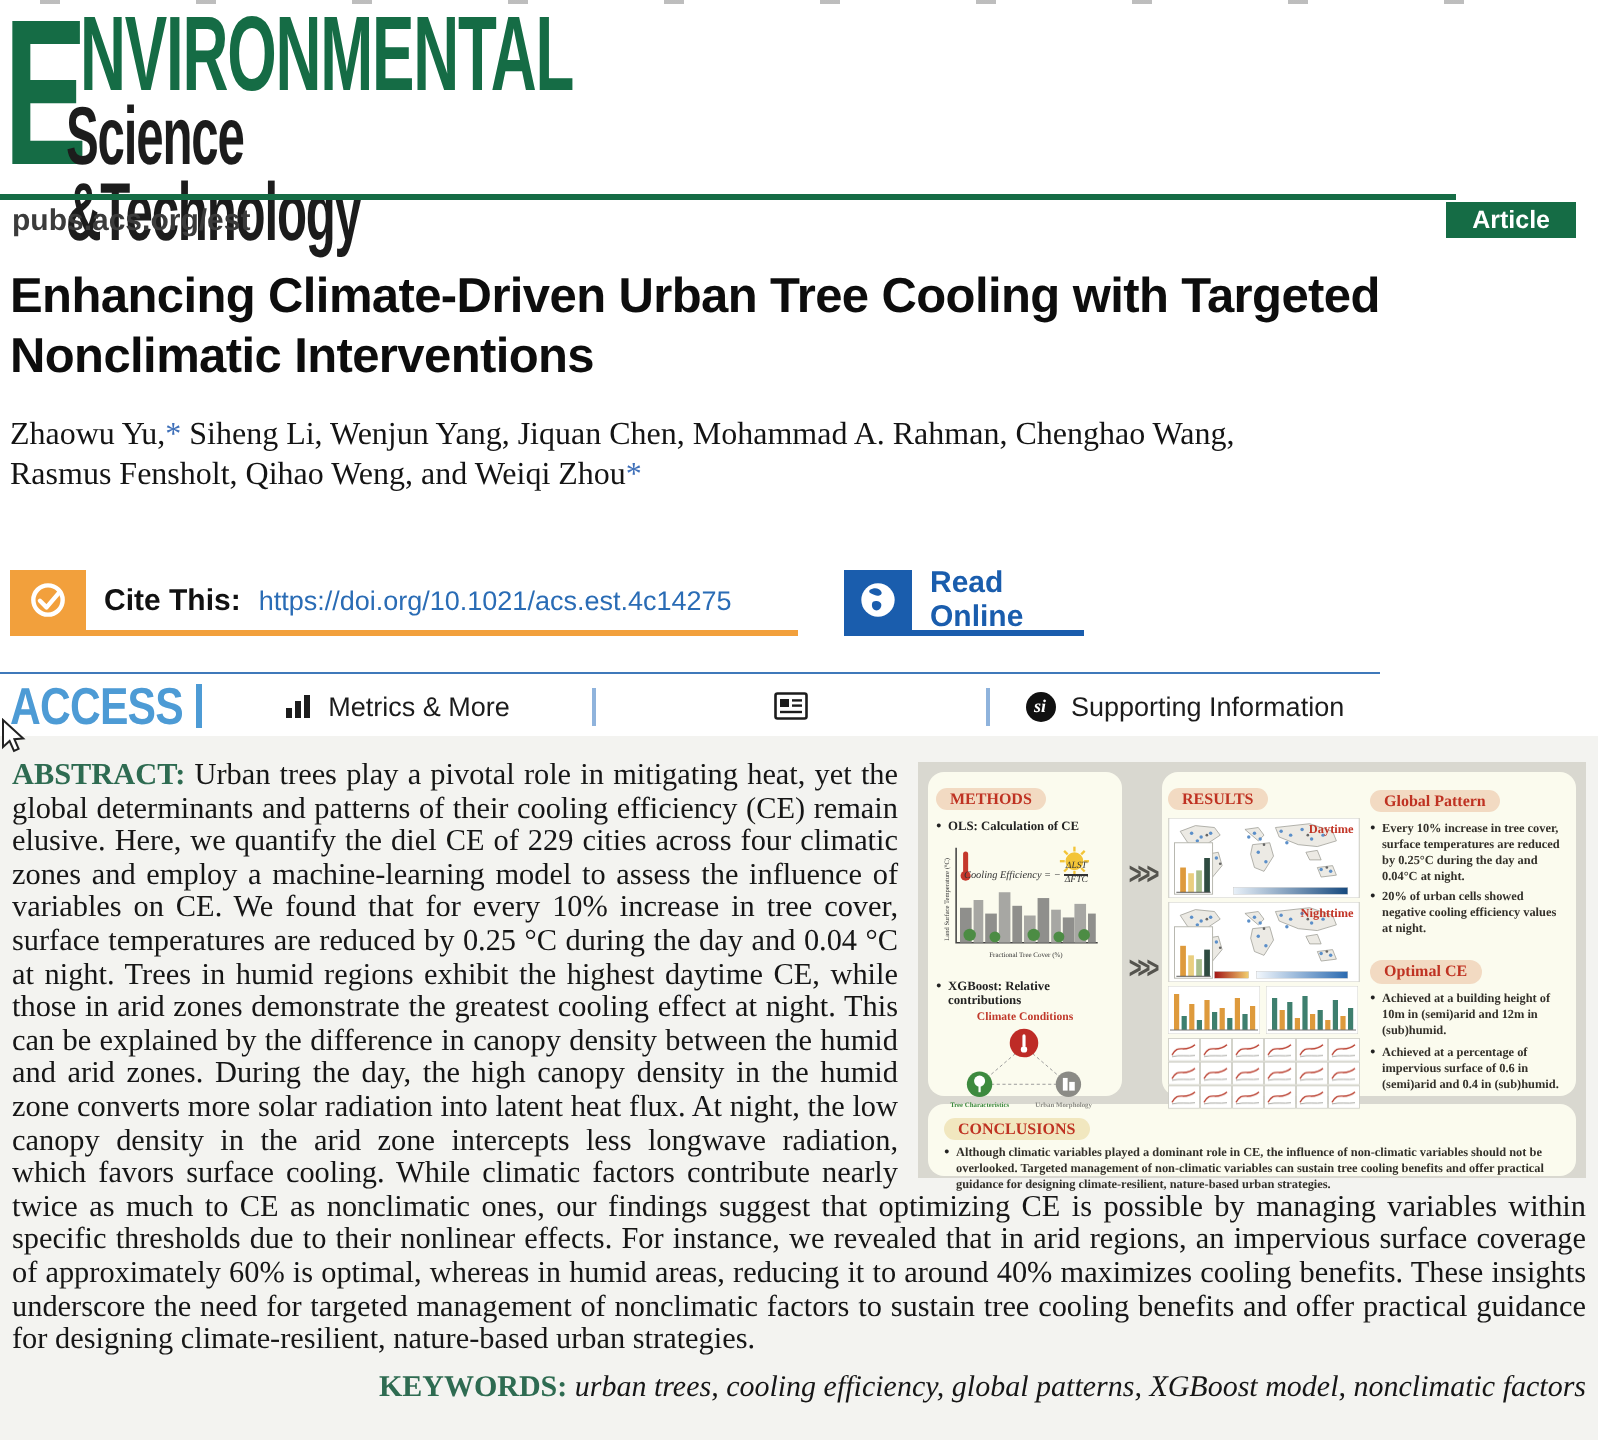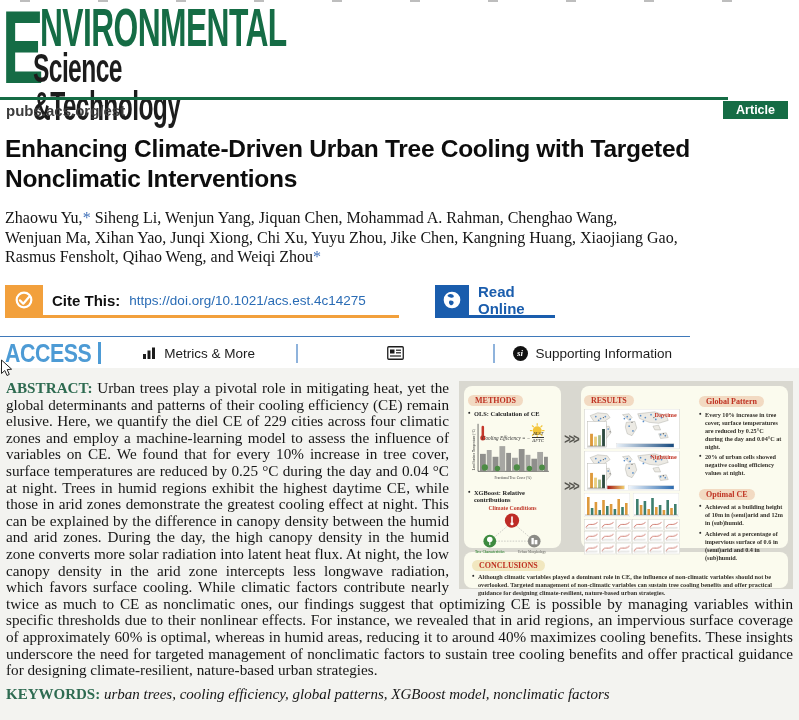--- a/index.html
+++ b/index.html
@@ -32,21 +32,21 @@
   .star{color:#3e6fb8;}
 
   
   .cite-row{position:absolute;top:285px;left:5px;width:789px;height:36px;}
   .cite-box{position:absolute;left:0;top:0;width:394px;height:30px;border-bottom:3px solid #F2A03C;
     display:flex;align-items:center;gap:9px;}
   .check-sq{width:38px;height:30px;background:#F2A03C;display:flex;align-items:center;justify-content:center;flex:0 0 auto;}
   .cite-label{font-weight:bold;font-size:15px;color:#111;}
   .doi{color:#2a6cb5;font-size:13.5px;text-decoration:none;}
   .read-box{position:absolute;left:417px;top:0;width:120px;height:30px;border-bottom:3px solid #1A5DAD;
-    display:flex;align-items:center;gap:9px;cursor:pointer;margin-left:13px;}
+    display:flex;align-items:center;gap:9px;cursor:pointer;}
   .globe-sq{width:34px;height:30px;background:#1A5DAD;display:flex;align-items:center;justify-content:center;flex:0 0 auto;}
   .read-label{color:#1A5DAD;font-weight:bold;font-size:15px;}
 
   
   .access-wrap{position:absolute;top:336px;left:0;width:690px;height:32px;
     border-top:1.5px solid #3F79BA;border-bottom:2.5px solid #3F79BA;background:#fff;
     display:flex;align-items:center;}
   .access-txt{font-size:26px;font-weight:bold;color:#4D9BD5;margin-left:5px;letter-spacing:-.5px;
     transform:scaleX(.82);transform-origin:left center;}
   .access-vbar{width:2.5px;height:22px;background:#4D9BD5;margin-left:-12px;}
@@ -57,34 +57,34 @@
     display:flex;align-items:center;justify-content:center;
     font-family:"Liberation Serif",serif;font-style:italic;font-weight:bold;font-size:9px;}
   .cursor{position:absolute;left:0;top:359px;z-index:5;}
 
   
   .abs-section{position:absolute;top:368px;left:0;width:799px;height:352px;background:#f3f3f0;
     padding:12px 6px 0 6px;box-sizing:border-box;}
   .abstract{margin:0;font-family:"Liberation Serif",serif;font-size:15.2px;line-height:16.6px;
     text-align:justify;color:#161616;}
   .sec-label{color:#2E6B51;font-weight:bold;}
-  .keywords{margin:7px 0 0 0;font-family:"Liberation Serif",serif;font-size:15px;color:#161616;}
+  .keywords{margin:7px 0 0 0;font-family:"Liberation Serif",serif;font-size:15px;color:#161616;text-align:right;}
   .kw-text{font-style:italic;}
 
   
   .ga{float:right;width:334px;height:208px;margin:1px 0 6px 10px;background:#D9D8D0;
     border-radius:0;padding:5px;box-sizing:border-box;font-family:"Liberation Serif",serif;}
   .ga-top{display:flex;height:162px;}
   .panel{background:#FBFBEE;border-radius:8px;box-sizing:border-box;}
   .methods{width:97px;padding:3px 4px;position:relative;}
   .arrows-col{width:20px;display:flex;flex-direction:column;align-items:center;
     justify-content:space-around;padding:28px 0 40px 0;box-sizing:border-box;}
   .arrow-glyph{font-weight:bold;font-size:11px;color:#55544e;letter-spacing:-2px;
     transform:scaleY(1.4);font-family:"Liberation Sans",sans-serif;}
-  .results-wrap{flex:1;padding:3px;display:flex;gap:17px;}
+  .results-wrap{flex:1;padding:3px;display:flex;gap:3px;}
   .res-col{width:96px;}
   .txt-col{flex:1;padding:1px 2px 0 2px;}
 
   .ga-badge{display:inline-block;background:#F2DAC2;color:#BF3222;font-weight:bold;font-size:8px;
     padding:1px 7px;border-radius:7px;line-height:1.15;}
   .ga-bullet{position:relative;padding-left:6px;margin:2.5px 0 0 0;
     font-size:6.2px;font-weight:bold;line-height:1.3;color:#33302a;}
   .ga-bullet::before{content:"●";position:absolute;left:0;top:0;font-size:4.6px;color:#222;}
   .m-bullet{position:relative;padding-left:6px;margin:3px 0 1px 0;font-size:6.4px;font-weight:bold;color:#222;}
   .m-bullet::before{content:"●";position:absolute;left:0;top:0;font-size:4.6px;color:#222;}
@@ -117,21 +117,20 @@
       <span class="logo-bottom">Science &amp;Technology</span>
     </div>
     <div class="rule-green"></div>
     <a class="site-url" href="#">pubs.acs.org/est</a>
     <div class="article-badge">Article</div>
   </header>
 
   <h1 class="title">Enhancing Climate-Driven Urban Tree Cooling with Targeted Nonclimatic Interventions</h1>
   <div class="authors">
     <div><span>Zhaowu Yu,</span><span class="star">*</span><span> Siheng Li, Wenjun Yang, Jiquan Chen, Mohammad A. Rahman, Chenghao Wang,</span></div>
-    <div>Wenjuan Ma, Xihan Yao, Junqi Xiong, Chi Xu, Yuyu Zhou, Jike Chen, Kangning Huang, Xiaojiang Gao,</div>
     <div><span>Rasmus Fensholt, Qihao Weng, and Weiqi Zhou</span><span class="star">*</span></div>
   </div>
 
   <div class="cite-row">
     <div class="cite-box">
       <div class="check-sq">
         <svg width="22" height="22" viewBox="0 0 30 30">
           <circle cx="15" cy="15" r="10" fill="none" stroke="#fff" stroke-width="3"></circle>
           <path d="M9.5,15.5 l4.5,4.5 l9,-10.5" fill="none" stroke="#fff" stroke-width="3" stroke-linecap="round" stroke-linejoin="round"></path>
         </svg>

